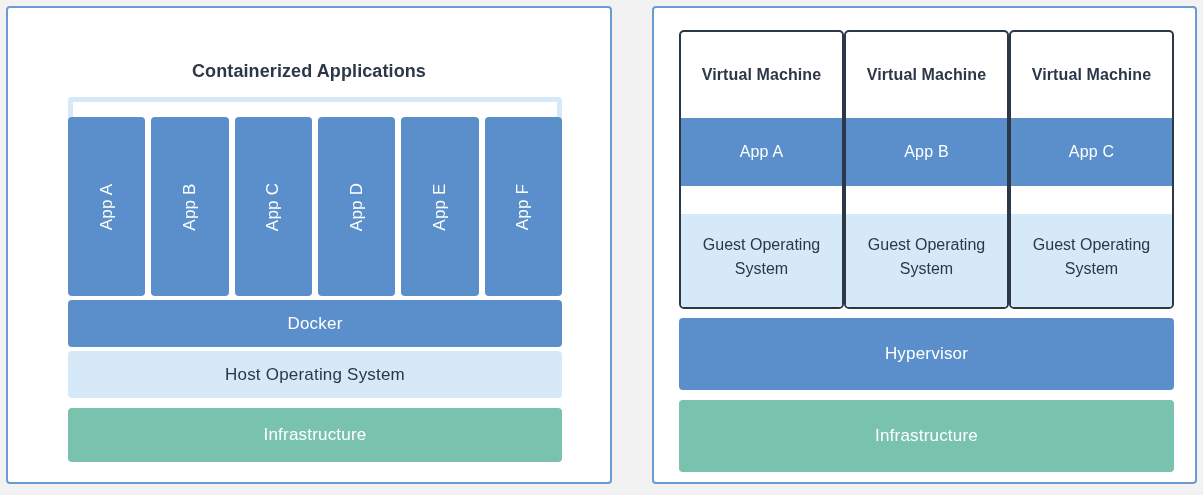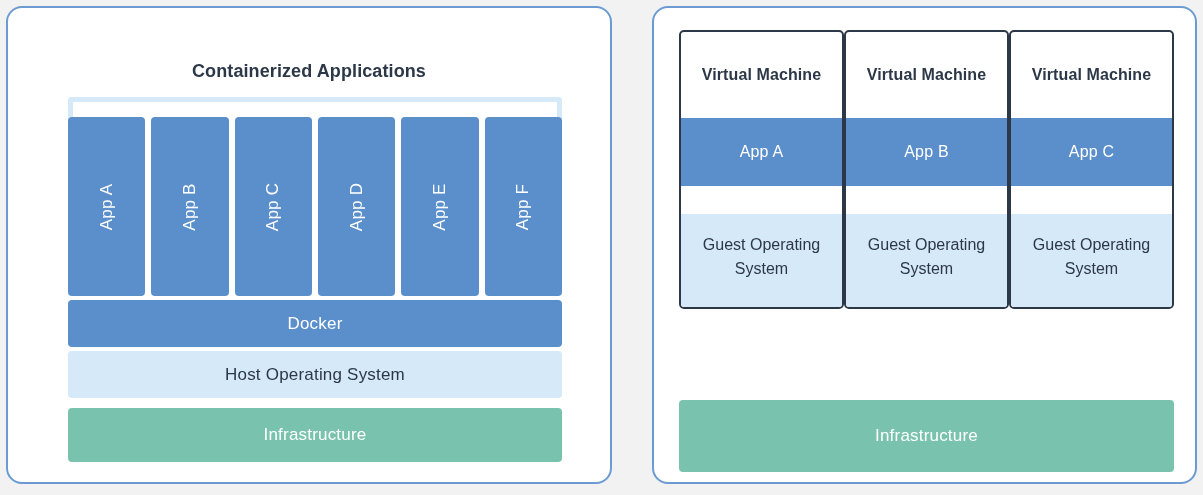--- a/index.html
+++ b/index.html
@@ -20,21 +20,21 @@
     position: relative;
     width: 1203px;
     height: 495px;
   }
 
   
   .panel {
     position: absolute;
     background: #ffffff;
     border: 2px solid #6b9bd2;
-    border-radius: 16px;
+    border-radius: 4px;
     box-sizing: border-box;
   }
   .panel-containers {
     left: 6px;
     top: 6px;
     width: 606px;
     height: 478px;
   }
   .panel-vms {
     left: 652px;
@@ -262,17 +262,18 @@
       </div>
 
       <div class="vm-box">
         <div class="vm-title">Virtual Machine</div>
         <div class="vm-app">App C</div>
         <div class="vm-guest">Guest Operating System</div>
       </div>
 
     </div>
 
+    <div class="vm-stack-bar bar-hypervisor">Hypervisor</div>
 
     <div class="vm-stack-bar bar-infra-right">Infrastructure</div>
   </section>
 
 </div>
 
 </body></html>

